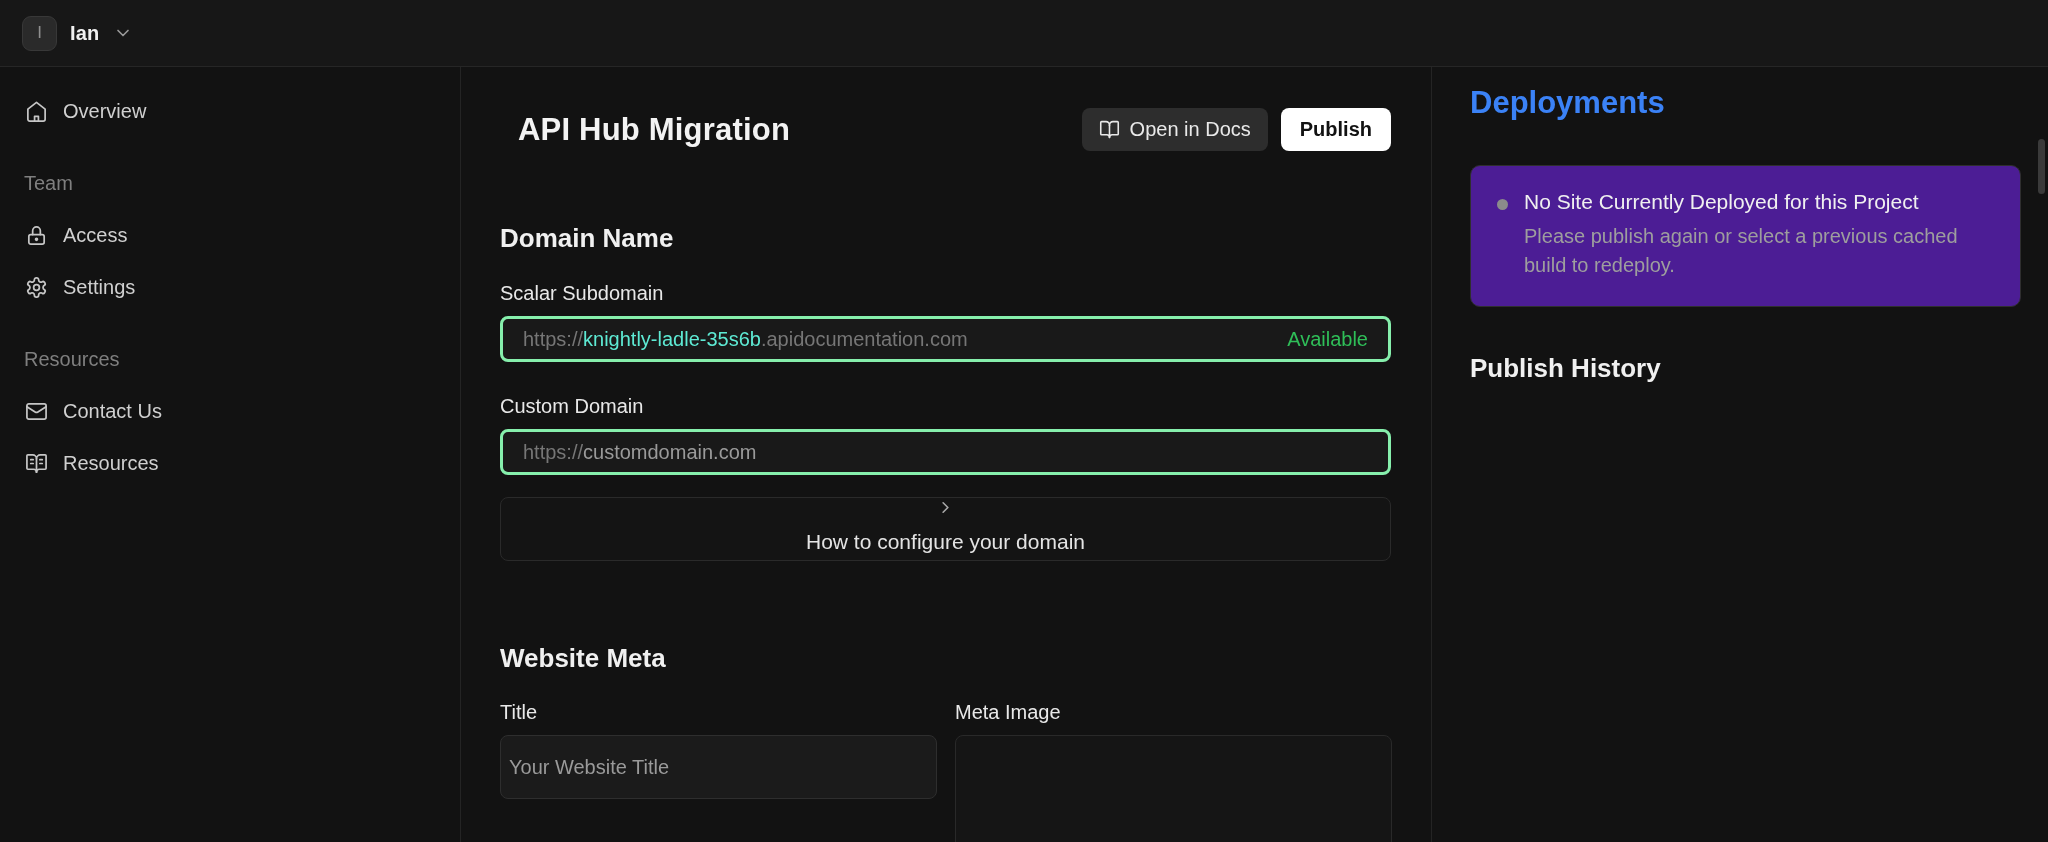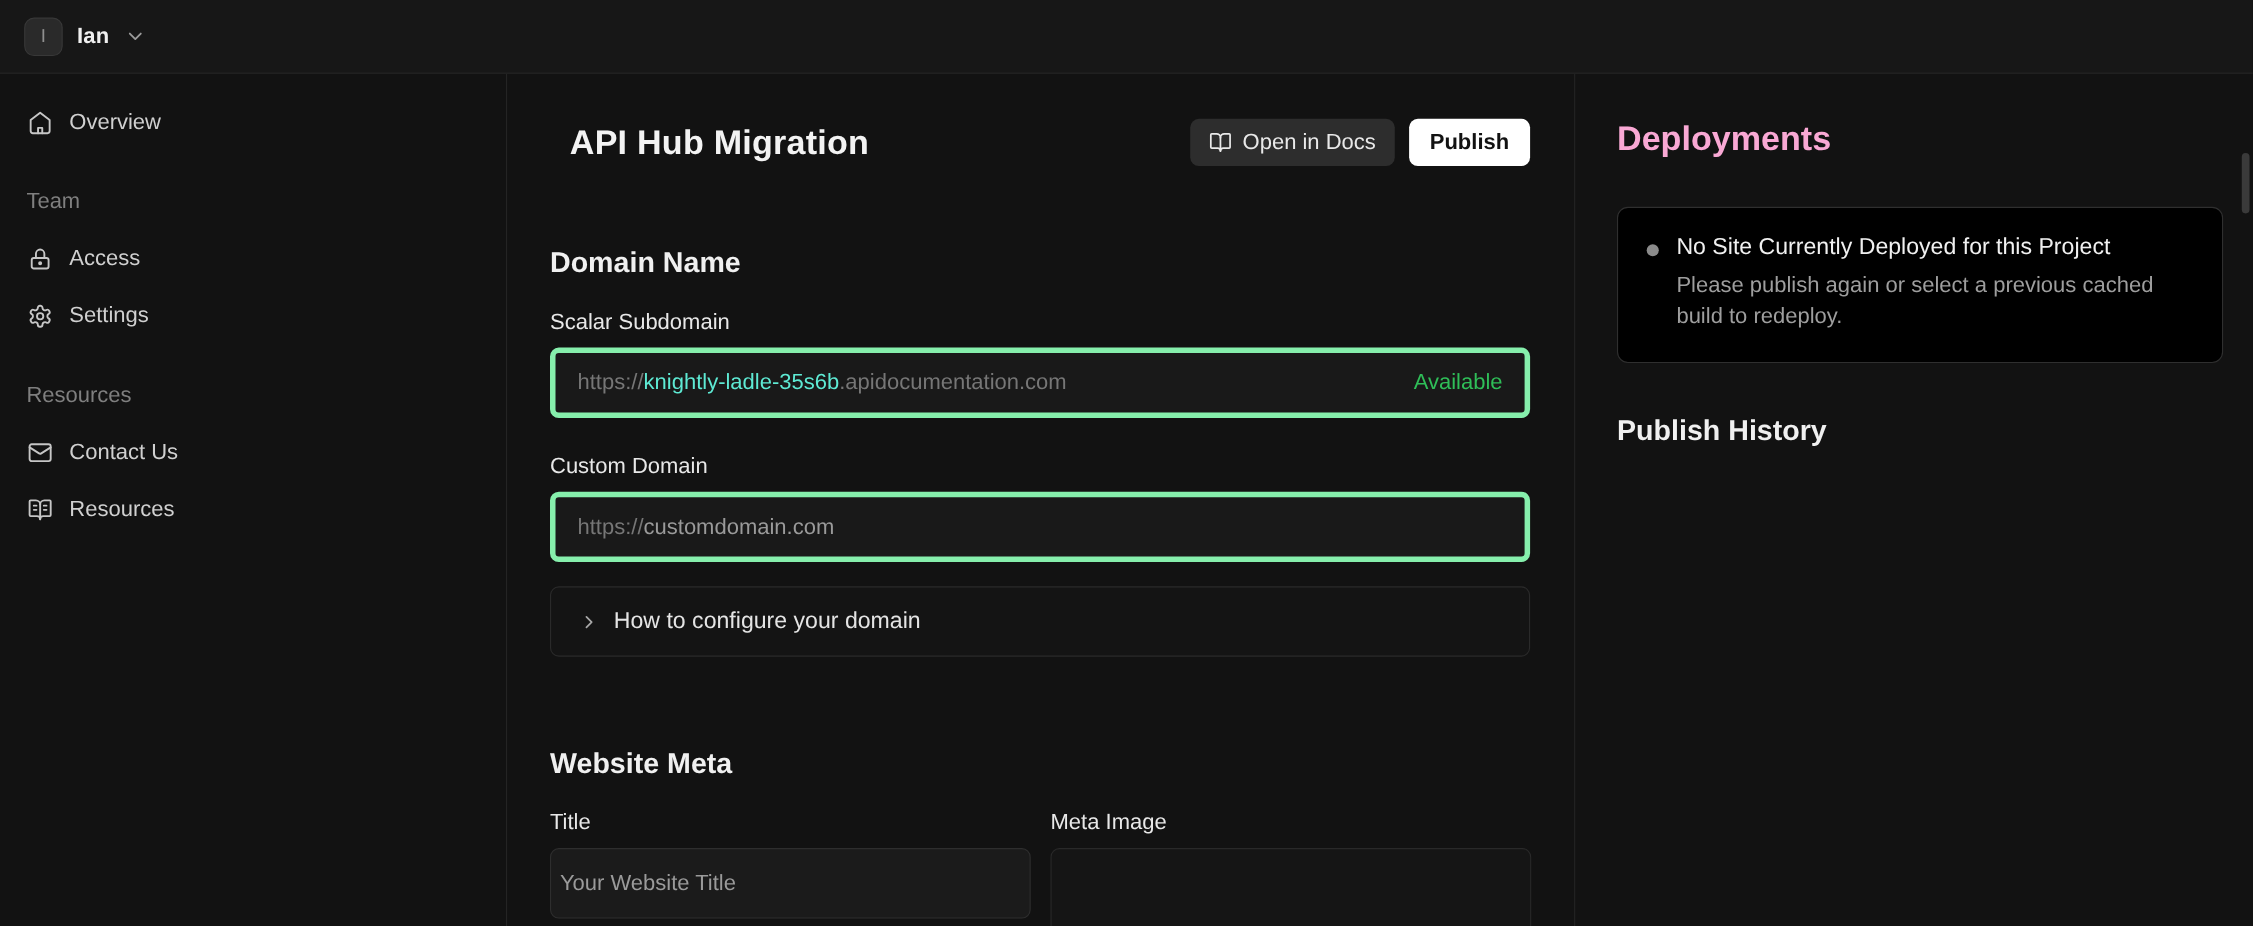--- a/index.html
+++ b/index.html
@@ -40,42 +40,42 @@
   .btn-docs .icon { color: #e9e9e9; }
   .btn-publish { background: #ffffff; color: #121212; padding: 4px 19px; font-weight: 600; }
 
   .h2 { font-size: 26px; font-weight: 700; color: #f0f0f0; }
   .h2.domain { margin-top: 72px; }
   .h2.meta { margin-top: 82px; }
   .field-label { font-size: 20px; font-weight: 500; color: #e8e8e8; }
   .lbl-subdomain { margin-top: 28px; }
   .lbl-custom { margin-top: 33px; }
 
-  .text-input { margin-top: 11px; height: 64px; border-radius: 8px; background: #191919; border: 5px solid #86efac;
+  .text-input { margin-top: 11px; height: 46px; border-radius: 8px; background: #191919; border: 3px solid #86efac;
                 display: flex; align-items: center; padding: 0 20px; font-size: 20px; cursor: text; }
   .dim { color: #767676; }
   .subdomain-value { color: #5eead4; font-weight: 500; }
   .status-available { margin-left: auto; color: #2fbe58; }
   .ph { color: #9a9a9a; }
 
   .config-box { margin-top: 22px; height: 64px; border: 1px solid #2a2a2a; border-radius: 8px; background: #141414;
-                display: flex; align-items: center; gap: 13px; padding: 0 25px; font-size: 21px; color: #e4e4e4; cursor: pointer; }
+                display: flex; align-items: center; gap: 13px; padding: 0 25px; font-size: 21px; color: #e4e4e4; cursor: pointer; flex-direction: column; }
   .config-box .icon { color: #a8a8a8; }
 
   .meta-grid { margin-top: 27px; display: grid; grid-template-columns: 437px 437px; gap: 18px; }
   .meta-grid .field-label { margin-bottom: 11px; }
   .input-el { width: 100%; height: 64px; border-radius: 8px; background: #1b1b1b; border: 1px solid #2e2e2e;
               padding: 0 8px; font-size: 20px; color: #e8e8e8; font-family: inherit; outline: none; }
   .input-el::placeholder { color: #9a9a9a; opacity: 1; }
   .image-box { width: 100%; height: 130px; border-radius: 8px; background: #151515; border: 1px solid #292929; cursor: pointer; }
 
   
   .aside { flex: 1; padding: 0 27px 0 38px; position: relative; }
-  .aside-title { margin-top: 41px; font-size: 31px; font-weight: 700; color: #f9a8d4; }
-  .deploy-card { margin-top: 44px; background: #000000; border: 1px solid #2f2f2f; border-radius: 10px;
+  .aside-title { margin-top: 18px; font-size: 31px; font-weight: 700; color: #3b82f6; }
+  .deploy-card { margin-top: 44px; background: #4c1d95; border: 1px solid #2f2f2f; border-radius: 10px;
                  padding: 24px 24px 26px 26px; display: flex; gap: 16px; }
   .dot { width: 11px; height: 11px; border-radius: 50%; background: #8b8b8b; margin-top: 9px; flex: 0 0 11px; }
   .dc-title { font-size: 21px; font-weight: 500; color: #f0f0f0; }
   .dc-desc { margin-top: 8px; font-size: 20px; line-height: 1.45; color: #9e9e9e; max-width: 470px; }
   .history-title { margin-top: 46px; font-size: 26px; font-weight: 700; color: #f0f0f0; }
 
   .scroll-thumb { position: absolute; right: 3px; top: 72px; width: 7px; height: 55px; border-radius: 4px; background: #3a3a3a; }
 </style>
 </head>
 <body>

